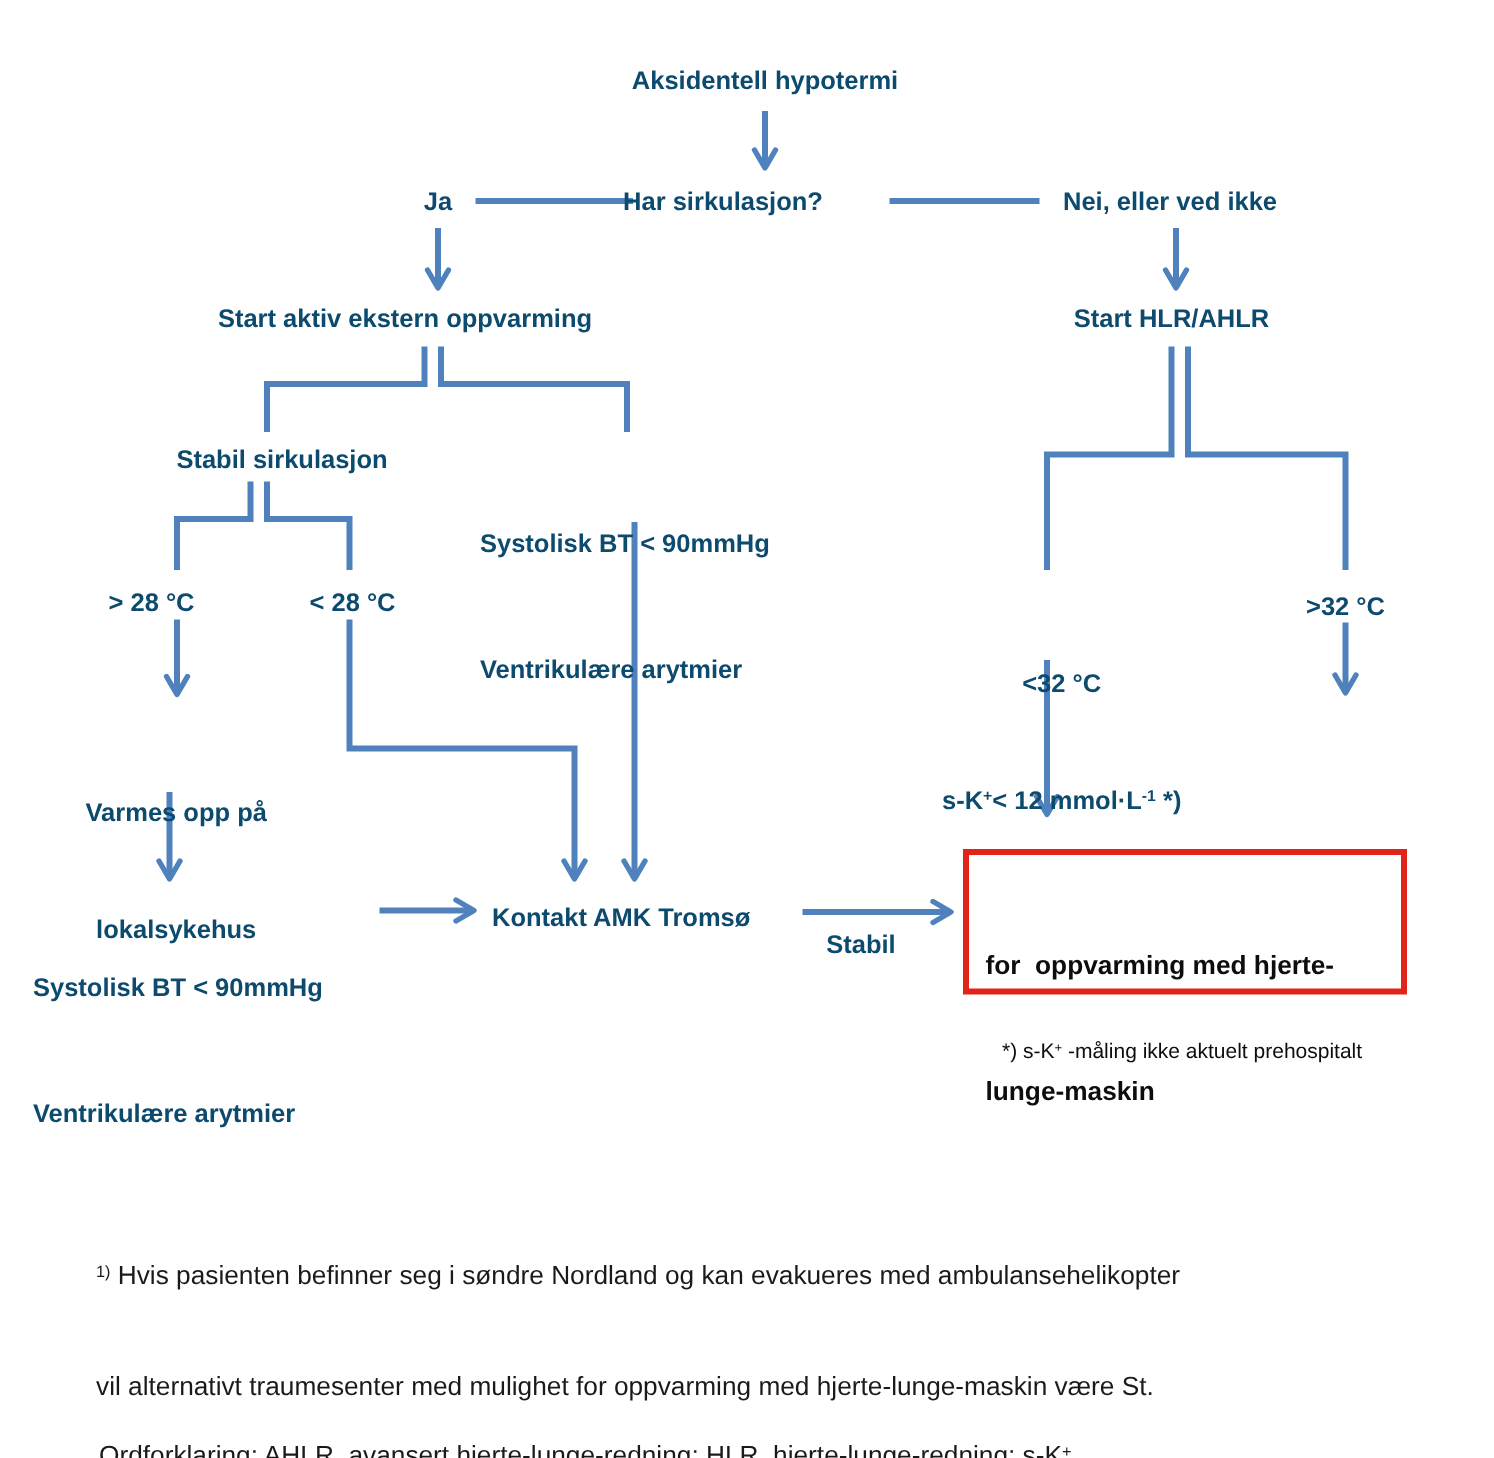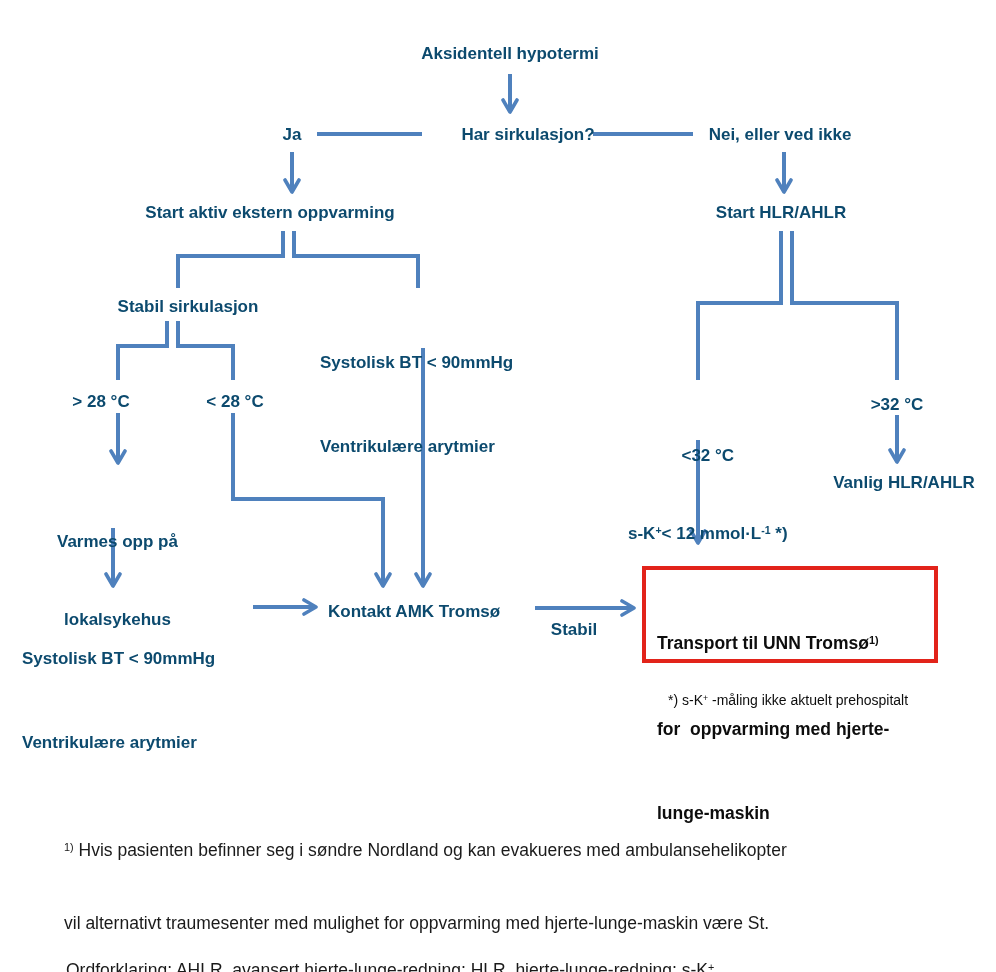--- a/index.html
+++ b/index.html
@@ -69,21 +69,21 @@
       <polyline points="792,231 792,303 897,303 897,380"></polyline>
 
       <line x1="698" y1="440" x2="698" y2="543" marker-end="url(#vhead)"></line>
       <line x1="897" y1="415" x2="897" y2="462" marker-end="url(#vhead)"></line>
     </g>
   </svg>
 
   <div class="lbl ctr" style="left:510px; top:40px;">Aksidentell hypotermi</div>
 
   <div class="lbl ctr" style="left:292px; top:121px;">Ja</div>
-  <div class="lbl ctr" style="left:528px; top:121px;">Har sirkulasjon?</div>
+  <div class="lbl ctr" style="left:482px; top:121px;">Har sirkulasjon?</div>
   <div class="lbl ctr" style="left:780px; top:121px;">Nei, eller ved ikke</div>
 
   <div class="lbl ctr" style="left:270px; top:199px;">Start aktiv ekstern oppvarming</div>
   <div class="lbl ctr" style="left:781px; top:199px;">Start HLR/AHLR</div>
 
   <div class="lbl ctr" style="left:188px; top:293px;">Stabil sirkulasjon</div>
 
   <div class="lbl" style="left:320px; top:293px;">
     <div>Systolisk BT &lt; 90mmHg</div>
     <div>Ventrikulære arytmier</div>
@@ -105,24 +105,22 @@
   <div class="lbl" style="left:328px; top:598px;">Kontakt AMK Tromsø</div>
 
   <div class="lbl ctr" style="left:574px; top:616px;">Stabil</div>
 
   <div class="lbl tight" style="left:628px; top:391px;">
     <div>&lt;32 °C</div>
     <div><span>s-K</span><span class="sup">+</span><span>&lt; 12 mmol·L</span><span class="sup">-1</span><span> *)</span></div>
   </div>
 
   <div class="lbl ctr" style="left:897px; top:391px;">&gt;32 °C</div>
-  <div class="lbl ctr" style="left:904px; top:469px;">Vanlig HLR/AHLR</div>
 
   <div class="transport-box">
-    <div><span>Transport til UNN Tromsø</span><span class="sup">1)</span></div>
     <div>for  oppvarming med hjerte-</div>
     <div>lunge-maskin</div>
   </div>
 
   <div class="starnote"><span>*) s-K</span><span class="sup">+</span><span> -måling ikke aktuelt prehospitalt</span></div>
 
   <div class="fnblock fn1" style="position:absolute;">
     <div><span class="sup">1)</span><span> Hvis pasienten befinner seg i søndre Nordland og kan evakueres med ambulansehelikopter</span></div>
     <div>vil alternativt traumesenter med mulighet for oppvarming med hjerte-lunge-maskin være St.</div>
     

